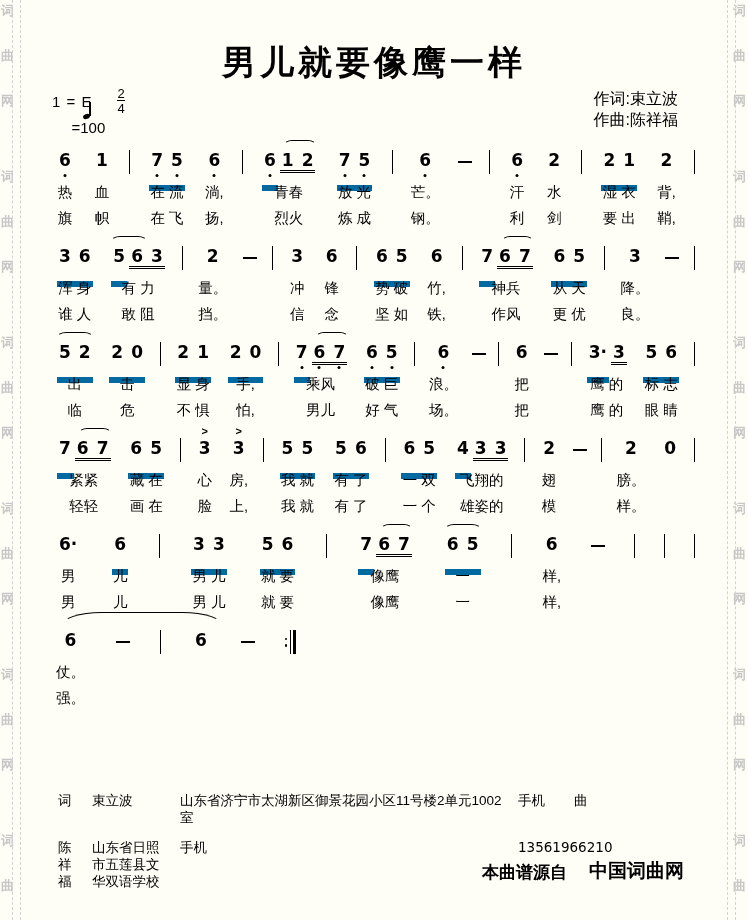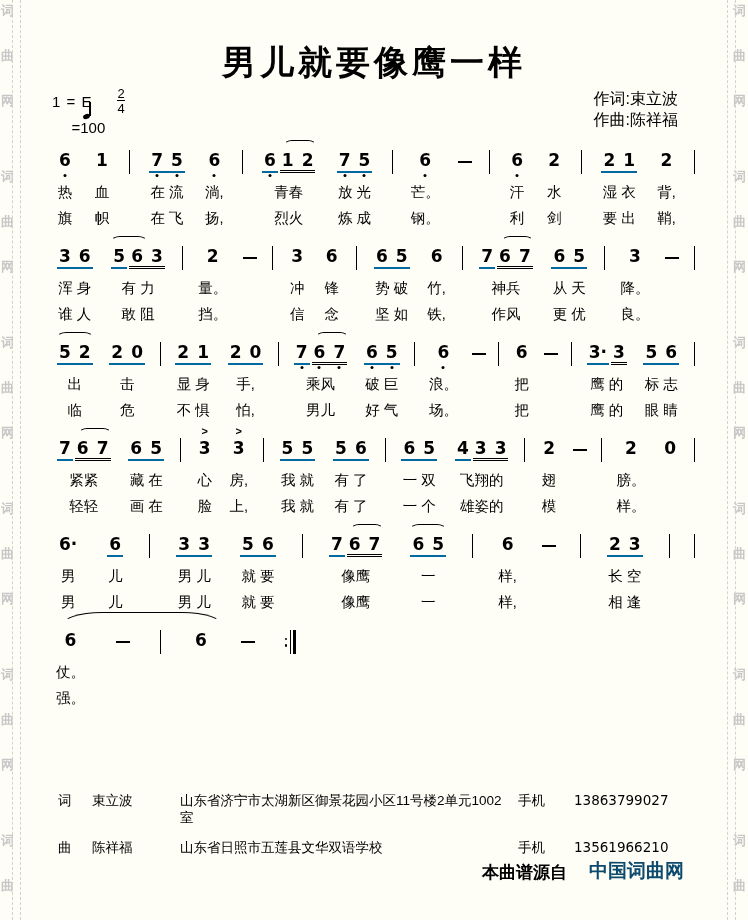--- a/index.html
+++ b/index.html
@@ -35,21 +35,21 @@
   .qnote::after{content:"";position:absolute;right:1px;bottom:3px;width:1.5px;height:14px;background:#000;}
   .credits{text-align:center;font-size:16px;line-height:21px;}
 
   
   .systems{position:absolute;top:138px;left:55px;right:53px;z-index:2;}
   .sys{display:flex;justify-content:space-between;align-items:flex-start;margin-bottom:6px;position:relative;}
   .sys.narrow{justify-content:flex-start;gap:30px;}
   .cell{display:flex;flex-direction:column;align-items:center;position:relative;margin:0 1px;}
   .note-line{height:26px;margin-top:12px;white-space:nowrap;display:flex;align-items:flex-start;}
   .ug0,.ug1,.ug2{display:inline-block;margin:0 1px;}
-  .ug1{border-bottom:2px solid #0369a1;padding-bottom:1px;text-align:center;}
+  .ug1{border-bottom:6px solid #0369a1;padding-bottom:15px;text-align:center;}
   .ug2{border-bottom:3px double #000;}
   .part{display:inline-block;position:relative;padding:0 2px;}
   .part + .part{margin-left:4px;}
   .digit{font-family:"DejaVu Sans", sans-serif;font-weight:bold;font-size:17px;line-height:20px;}
   .part.lo::after{content:"";position:absolute;left:50%;transform:translateX(-50%);bottom:-7px;width:3px;height:3px;border-radius:50%;background:#000;}
   .part.hi::before{content:"";position:absolute;left:50%;transform:translateX(-50%);top:-6px;width:3px;height:3px;border-radius:50%;background:#000;}
   .mk{position:absolute;left:50%;transform:translateX(-50%);top:-13px;font-size:11px;font-weight:bold;}
   .cell .ly{margin-top:7px;height:19px;line-height:19px;font-size:14.5px;white-space:pre;}
   .bar{width:1px;height:24px;background:#000;margin-top:12px;flex:0 0 auto;}
   .dash-note{width:14px;height:2px;background:#000;margin-top:23px;flex:0 0 auto;}
@@ -538,27 +538,20 @@
         <div class="bar"></div>
         <div class="cell">
           <div class="note-line">
             <span class="ug0"><span class="part"><span class="digit">6</span></span></span>
           </div>
           <div class="ly">样,</div>
           <div class="ly">样,</div>
         </div>
         <div class="dash-note"></div>
         <div class="bar"></div>
-        <div class="cell">
-          <div class="note-line">
-            <span class="ug1"><span class="part"><span class="digit">2</span></span><span class="part"><span class="digit">3</span></span></span>
-          </div>
-          <div class="ly">长 空</div>
-          <div class="ly">相 逢</div>
-        </div>
         <div class="bar"></div>
         <div class="bar"></div>
       </div>
       <div class="sys narrow">
         <div class="tie-arc"></div>
         <div class="cell">
           <div class="note-line">
             <span class="ug0"><span class="part"><span class="digit">6</span></span></span>
           </div>
           <div class="ly">仗。</div>
@@ -583,26 +576,25 @@
           <span class="thick"></span>
         </div>
       </div>
     </div>
 
   <div class="contacts">
     <span>词</span>
     <span>束立波</span>
     <span>山东省济宁市太湖新区御景花园小区11号楼2单元1002室</span>
     <span>手机</span>
-    <span class="num">13863799027</span>
     <span>曲</span>
     <span>陈祥福</span>
     <span>山东省日照市五莲县文华双语学校</span>
     <span>手机</span>
     <span class="num">13561966210</span>
   </div>
 
   <div class="footer">
     <span>本曲谱源自</span>
-    <span class="brand" style="color: #0c4a6e;">中国词曲网</span>
+    <span class="brand" style="color: #000000;">中国词曲网</span>
   </div>
 
 </div>
 
 </body></html>

